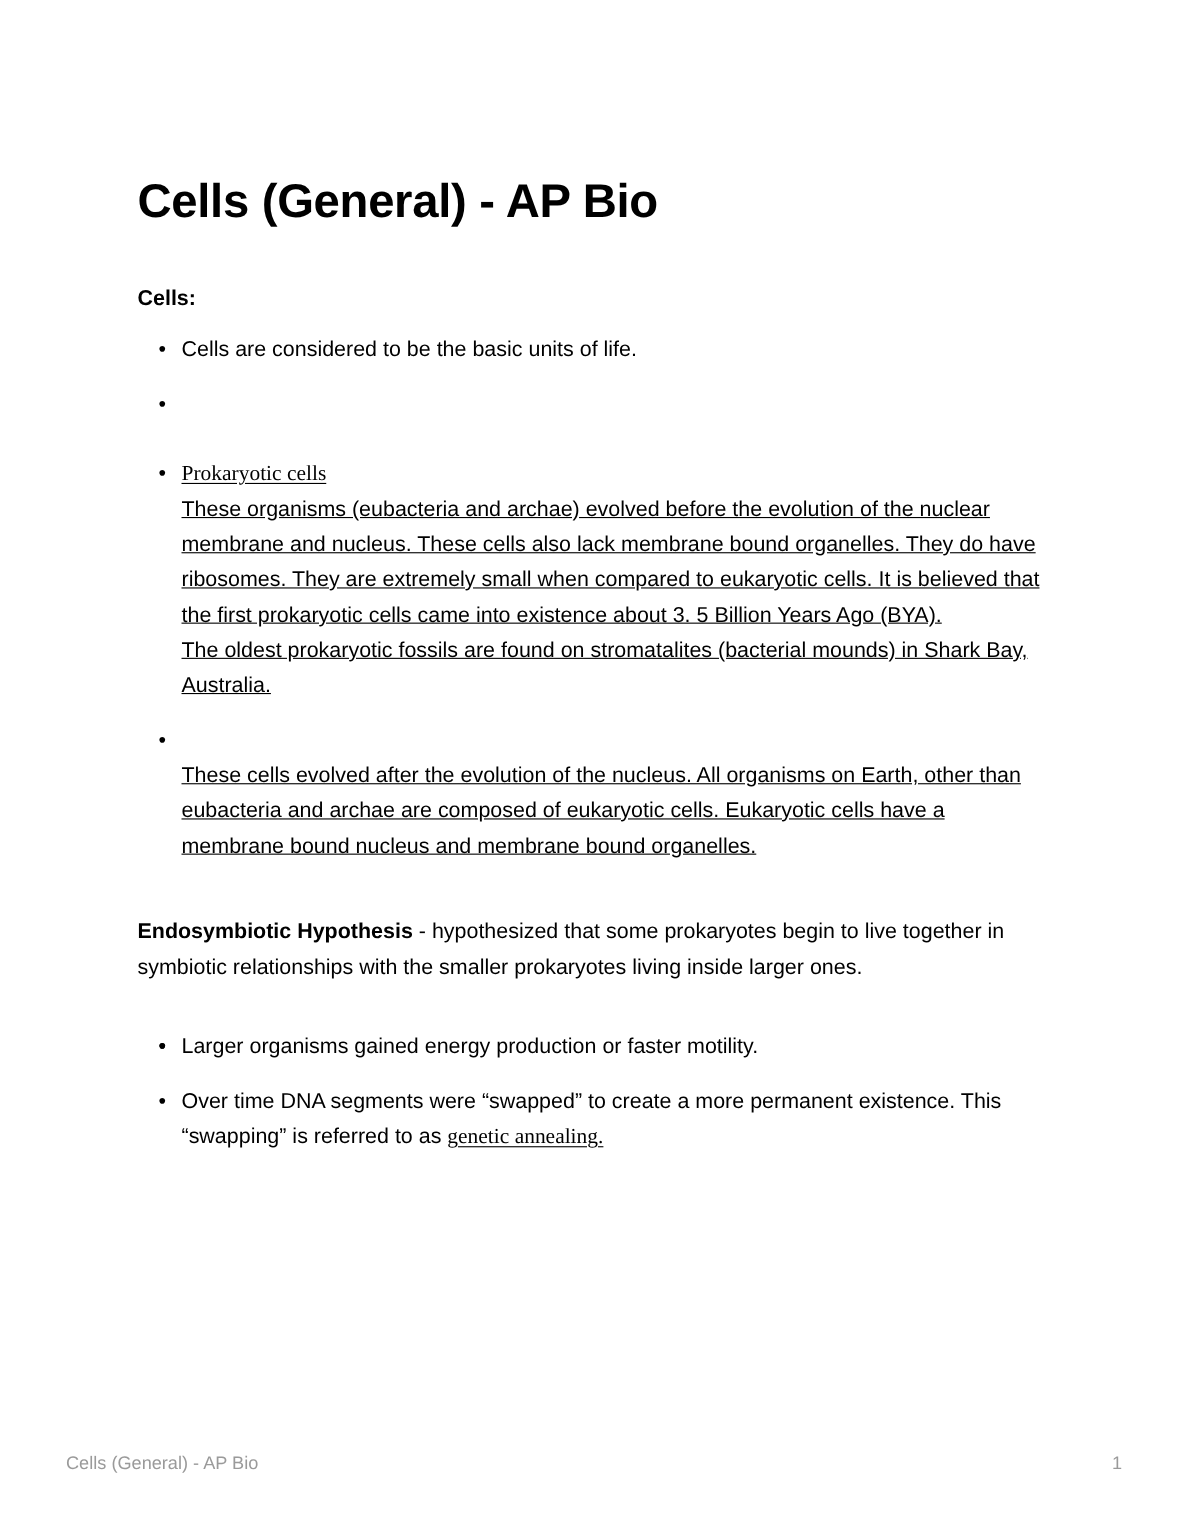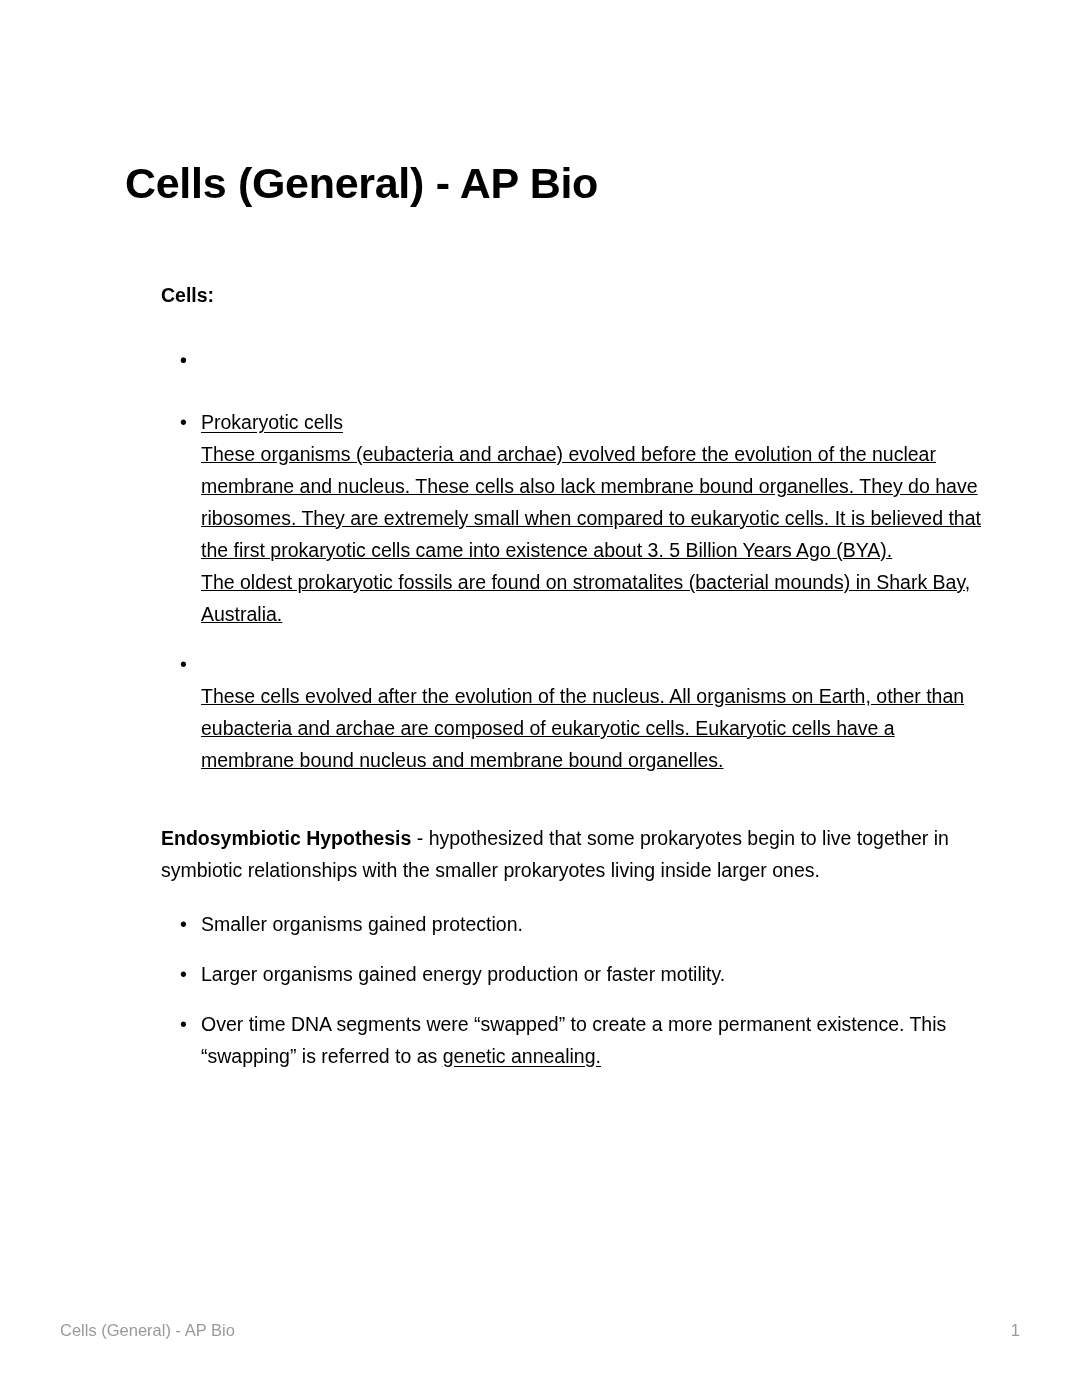--- a/index.html
+++ b/index.html
@@ -33,25 +33,24 @@
     font-weight: bold;
     line-height: 1.15;
     letter-spacing: -0.3px;
     color: #000;
   }
 
   
   .content {
     position: absolute;
     left: 125px;
-    top: 280px;
+    top: 256px;
     width: 832px;
     font-size: 19.5px;
     line-height: 32px;
-    margin-left: 36px;
   }
 
   .section-heading {
     font-weight: bold;
     font-size: 19.5px;
     line-height: 30px;
     margin: 0 0 0 0;
   }
 
   .gap-after-heading { height: 16px; }
@@ -68,21 +67,21 @@
     line-height: 32px;
   }
   ul.bullets > li:last-child { margin-bottom: 0; }
   ul.bullets > li .bullet-dot {
     position: absolute;
     left: 19px;
     top: 0;
     line-height: 32px;
     font-size: 19.5px;
   }
-  .u { text-decoration: underline; text-underline-offset: 3px; }
+  .u { text-decoration: underline; text-underline-offset: 3px; font-family: Liberation Serif, serif; }
 
   .para-block {
     line-height: 32px;
     text-decoration: underline;
   }
 
   .spacer-sm { height: 22px; }
   .spacer-lg { height: 46px; }
 
   .intro-para {
@@ -114,20 +113,21 @@
   <h1 class="doc-title">Cells (General) - AP Bio</h1>
 
   <div class="content">
 
     <div class="section-heading">Cells:</div>
     <div class="gap-after-heading"></div>
 
     <ul class="bullets">
       <li>
         <span class="bullet-dot">•</span>
+        <span>Cells are considered to be the basic units of life.</span>
       </li>
       <li>
         <span class="bullet-dot">•</span>
       </li>
     </ul>
 
     <div class="spacer-lg"></div>
 
     <div class="gap-after-heading"></div>
 
@@ -149,21 +149,20 @@
 
     <p class="intro-para">
       <b>Endosymbiotic Hypothesis</b><span> - hypothesized that some prokaryotes begin to live together in symbiotic relationships with the smaller prokaryotes living inside larger ones.</span>
     </p>
 
     <div class="spacer-sm"></div>
 
     <ul class="bullets">
       <li>
         <span class="bullet-dot">•</span>
-        <span>Smaller organisms gained protection.</span>
       </li>
       <li>
         <span class="bullet-dot">•</span>
         <span>Larger organisms gained energy production or faster motility.</span>
       </li>
       <li>
         <span class="bullet-dot">•</span>
         <span>Over time DNA segments were “swapped” to create a more permanent existence. This</span><br>
         <span>“swapping” is referred to as </span><span class="u">genetic annealing.</span>
       </li>

